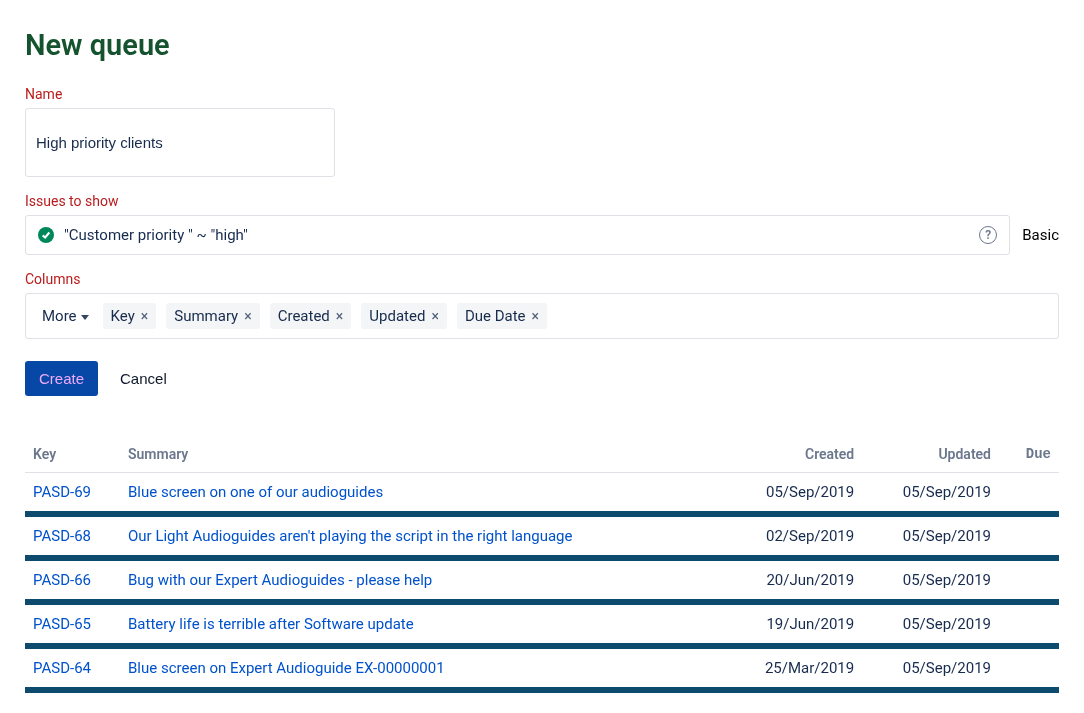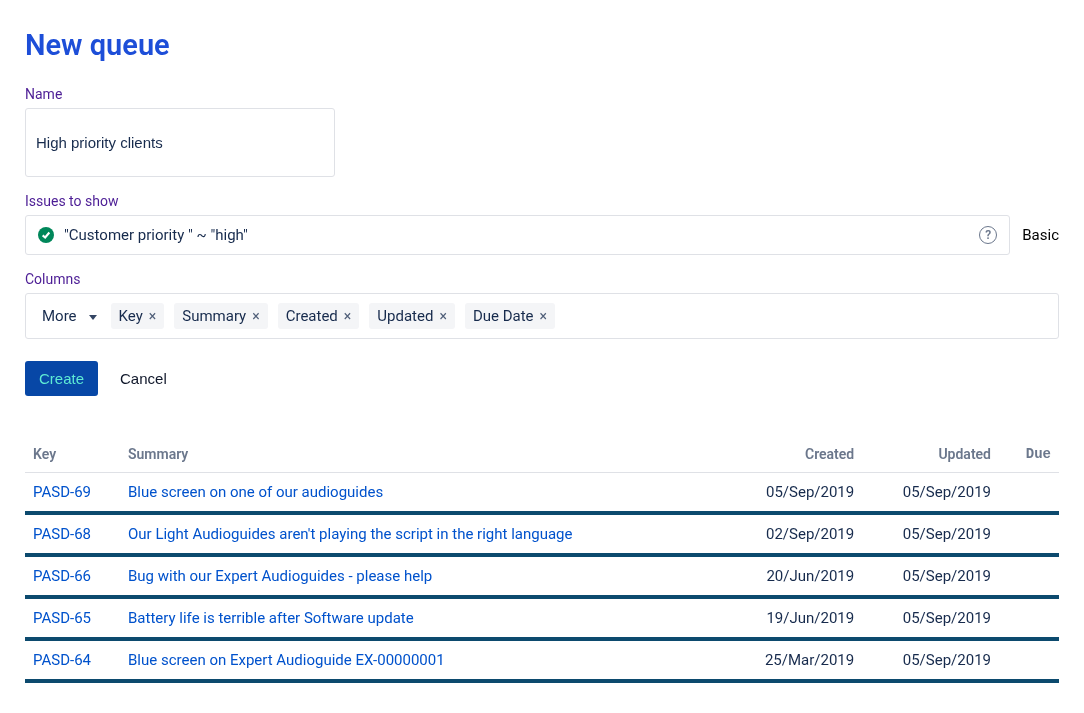--- a/index.html
+++ b/index.html
@@ -8,25 +8,25 @@
     padding: 20px 25px;
     font-family: -apple-system, BlinkMacSystemFont, "Segoe UI", Roboto, Helvetica, Arial, sans-serif;
     color: #172B4D;
     background: #fff;
     font-size: 14px;
   }
   h1 {
     font-size: 29px;
     font-weight: 600;
     margin: 8px 0 24px 0;
-    color: #1d4ed8;
+    color: #14532d;
   }
   .field-label {
     font-size: 14px;
-    color: #4c1d95;
+    color: #b91c1c;
     margin-bottom: 6px;
     margin-top: 16px;
     font-weight: 400;
   }
   .text-input {
     width: 310px;
     padding: 25px 10px;
     font-size: 15px;
     border: 1px solid #dfe1e6;
     border-radius: 3px;
@@ -86,21 +86,21 @@
     display: flex;
     align-items: center;
     gap: 10px;
     flex-wrap: wrap;
     margin-right: 0;
     width: calc(100% - 0px);
   }
   .more-btn {
     display: inline-flex;
     align-items: center;
-    gap: 12px;
+    gap: 4px;
     font-size: 15px;
     cursor: pointer;
     padding: 2px 4px;
     color: #172B4D;
   }
   .chevron-down {
     width: 0; height: 0;
     border-left: 4px solid transparent;
     border-right: 4px solid transparent;
     border-top: 5px solid #344563;
@@ -123,21 +123,21 @@
     color: #505F79;
   }
   .actions {
     margin-top: 22px;
     display: flex;
     align-items: center;
     gap: 22px;
   }
   .btn-primary {
     background: #0747A6;
-    color: #5eead4;
+    color: #f0abfc;
     border: none;
     border-radius: 3px;
     padding: 9px 14px;
     font-size: 15px;
     font-weight: 500;
     cursor: pointer;
   }
   .btn-link {
     color: #0f172a;
     background: none;
@@ -155,21 +155,21 @@
     text-align: left;
     font-size: 14px;
     font-weight: 600;
     color: #6B778C;
     padding: 8px 8px 10px 8px;
     border-bottom: 1px solid #dfe1e6;
   }
   th.right, td.right { text-align: right; }
   td {
     padding: 10px 8px;
-    border-bottom: 4px solid #0c4a6e;
+    border-bottom: 6px solid #0c4a6e;
     font-size: 15px;
     color: #172B4D;
     vertical-align: middle;
   }
   td a { color: #0052CC; text-decoration: none; }
   .col-key { width: 95px; }
   .col-created, .col-updated { white-space: nowrap; }
   .col-due { width: 60px; font-family: Liberation Mono, monospace; }
 </style>
 </head>

